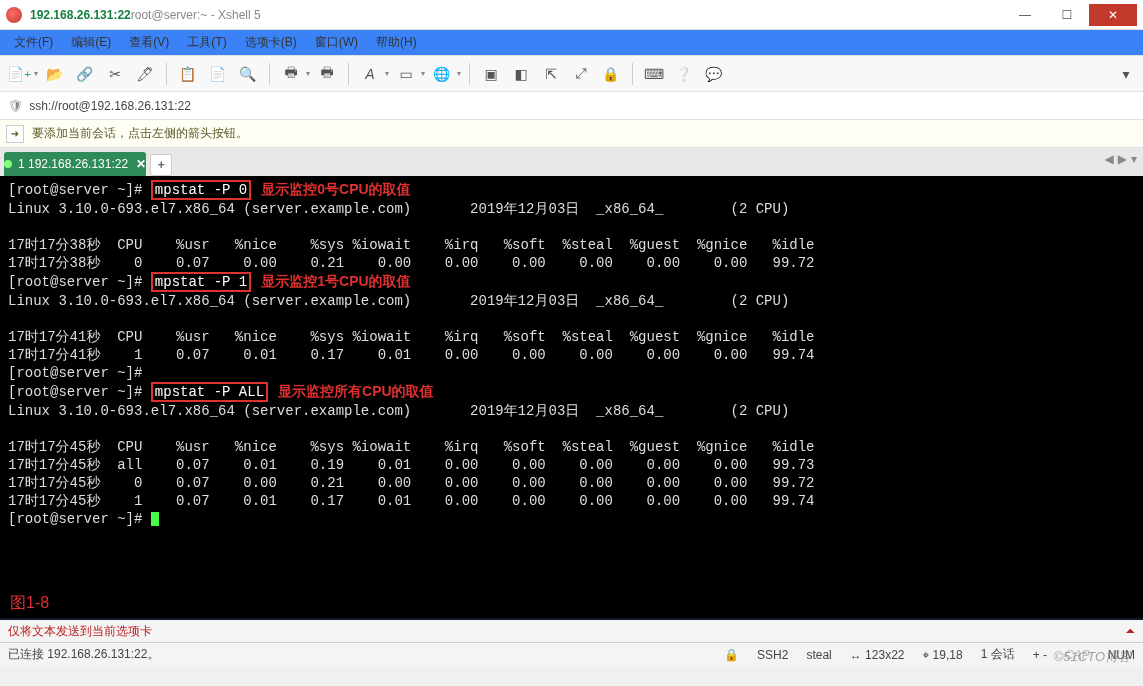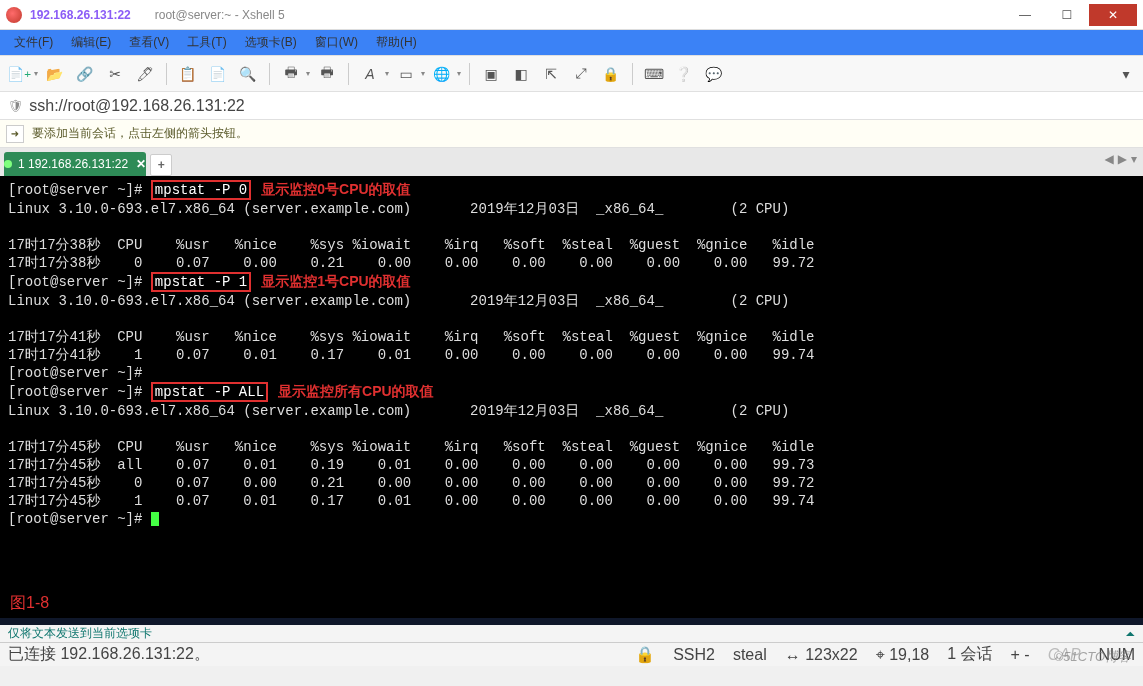--- a/index.html
+++ b/index.html
@@ -1,59 +1,59 @@
 <!DOCTYPE html>
 <html><head>
 <meta charset="utf-8">
 <style>
   * { box-sizing: border-box; margin: 0; padding: 0; }
   body { font-family: "Microsoft YaHei", "Segoe UI", Tahoma, sans-serif; font-size: 12px; background: #f0f0f0; width: 1143px; height: 686px; overflow: hidden; position: relative; }
 
   .titlebar { height: 30px; background: #fff; display: flex; align-items: center; padding: 0 6px; border-bottom: 1px solid #ddd; }
   .titlebar .app-icon { width: 16px; height: 16px; margin-right: 8px; background: radial-gradient(circle at 40% 40%, #ff6b6b, #c0392b); border-radius: 50%; }
-  .titlebar .title-ip { font-weight: bold; color: #8b5cf6; margin-right: 24px; }
+  .titlebar .title-ip { font-weight: bold; color: #15803d; margin-right: 0; }
   .titlebar .title-path { color: #888; }
   .titlebar .spacer { flex: 1; }
   .win-btn { width: 40px; height: 22px; display: flex; align-items: center; justify-content: center; margin-left: 2px; color: #555; cursor: pointer; }
   .win-btn.close { background: #c0392b; color: #fff; width: 48px; }
 
   .menubar { height: 26px; background: #3b82f6; display: flex; align-items: center; padding: 0 10px; gap: 10px; border-bottom: 1px solid #e0e0e0; }
   .menu-item { color: #333; cursor: pointer; padding: 2px 4px; }
 
   .toolbar { height: 36px; background: #f8f8f8; display: flex; align-items: center; padding: 0 6px; gap: 4px; border-bottom: 1px solid #e0e0e0; position: relative; }
   .tb-btn { width: 26px; height: 26px; display: flex; align-items: center; justify-content: center; color: #555; cursor: pointer; border-radius: 2px; font-size: 14px; }
   .tb-sep { width: 1px; height: 22px; background: #ccc; margin: 0 4px; }
   .tb-drop { font-size: 8px; margin-left: -2px; color: #888; cursor: pointer; }
   .toolbar .right-toggle { position: absolute; right: 4px; }
 
   .addressbar { height: 28px; background: #fff; display: flex; align-items: center; padding: 0 8px; border-bottom: 1px solid #e0e0e0; }
   .addressbar .lock { margin-right: 6px; color: #888; }
-  .addressbar input { flex: 1; border: none; outline: none; font-size: 16px; color: #444; background: transparent; }
+  .addressbar input { flex: 1; border: none; outline: none; font-size: 12px; color: #444; background: transparent; }
 
   .infobar { height: 28px; background: #fffef5; display: flex; align-items: center; padding: 0 6px; border-bottom: 1px solid #e0e0e0; color: #5a5a2a; }
   .infobar .arrow-btn { width: 18px; height: 18px; border: 1px solid #ccc; display: flex; align-items: center; justify-content: center; margin-right: 8px; background: #fff; cursor: pointer; font-size: 10px; }
 
   .tabstrip { height: 28px; background: #e8e8e8; display: flex; align-items: flex-end; padding: 0 4px; position: relative; }
   .tab { height: 24px; background: #2e8b57; color: #fff; display: flex; align-items: center; padding: 0 0; border-radius: 3px 3px 0 0; margin-right: 2px; cursor: pointer; font-size: 12px; }
   .tab .dot { width: 8px; height: 8px; background: #7fff7f; border-radius: 50%; margin-right: 6px; }
   .tab .close-x { margin-left: 8px; font-weight: bold; cursor: pointer; }
   .tab-add { width: 22px; height: 22px; background: #fff; border: 1px solid #ccc; display: flex; align-items: center; justify-content: center; cursor: pointer; margin-left: 2px; font-weight: bold; color: #666; border-radius: 2px; }
   .tabstrip .nav-arrows { position: absolute; right: 6px; top: 4px; display: flex; gap: 4px; color: #888; }
   .tabstrip .nav-arrows span { cursor: pointer; }
 
   .terminal { background: #000; color: #ddd; font-family: "Consolas", "Courier New", monospace; font-size: 14px; line-height: 18px; padding: 4px 8px; height: 442px; white-space: pre; overflow: hidden; position: relative; }
   .cmd-hl { color: #fff; border: 2px solid #e03030; padding: 0 2px; display: inline-block; line-height: 16px; }
   .anno { color: #e03030; font-weight: bold; font-family: "Microsoft YaHei", sans-serif; margin-left: 10px; }
   .fig-label { color: #e03030; font-weight: normal; font-family: "Microsoft YaHei", sans-serif; position: absolute; left: 10px; bottom: 6px; font-size: 16px; }
   .cursor { background: #4f4; width: 8px; height: 14px; display: inline-block; vertical-align: middle; }
 
-  .sendbar { height: 24px; background: #f4f4f4; border-top: 7px solid #0f172a; display: flex; align-items: center; padding: 0 8px; color: #0f766e; font-size: 12px; }
+  .sendbar { height: 24px; background: #f4f4f4; border-top: 2px solid #0f172a; display: flex; align-items: center; padding: 0 8px; color: #b91c1c; font-size: 12px; }
   .sendbar .toggle { margin-left: auto; cursor: pointer; }
 
-  .statusbar { height: 24px; background: #f4f4f4; border-top: 1px solid #ccc; display: flex; align-items: center; padding: 0 8px; color: #444; font-size: 16px; gap: 18px; }
+  .statusbar { height: 24px; background: #f4f4f4; border-top: 1px solid #ccc; display: flex; align-items: center; padding: 0 8px; color: #444; font-size: 12px; gap: 18px; }
   .statusbar .spacer { flex: 1; }
   .statusbar .cap { color: #bbb; font-style: italic; }
 
   .watermark { position: absolute; right: 12px; bottom: 20px; color: rgba(128,128,128,0.7); font-size: 13px; font-style: italic; pointer-events: none; }
 </style>
 </head>
 <body>
 
 <div class="titlebar">
   <div class="app-icon"></div>

